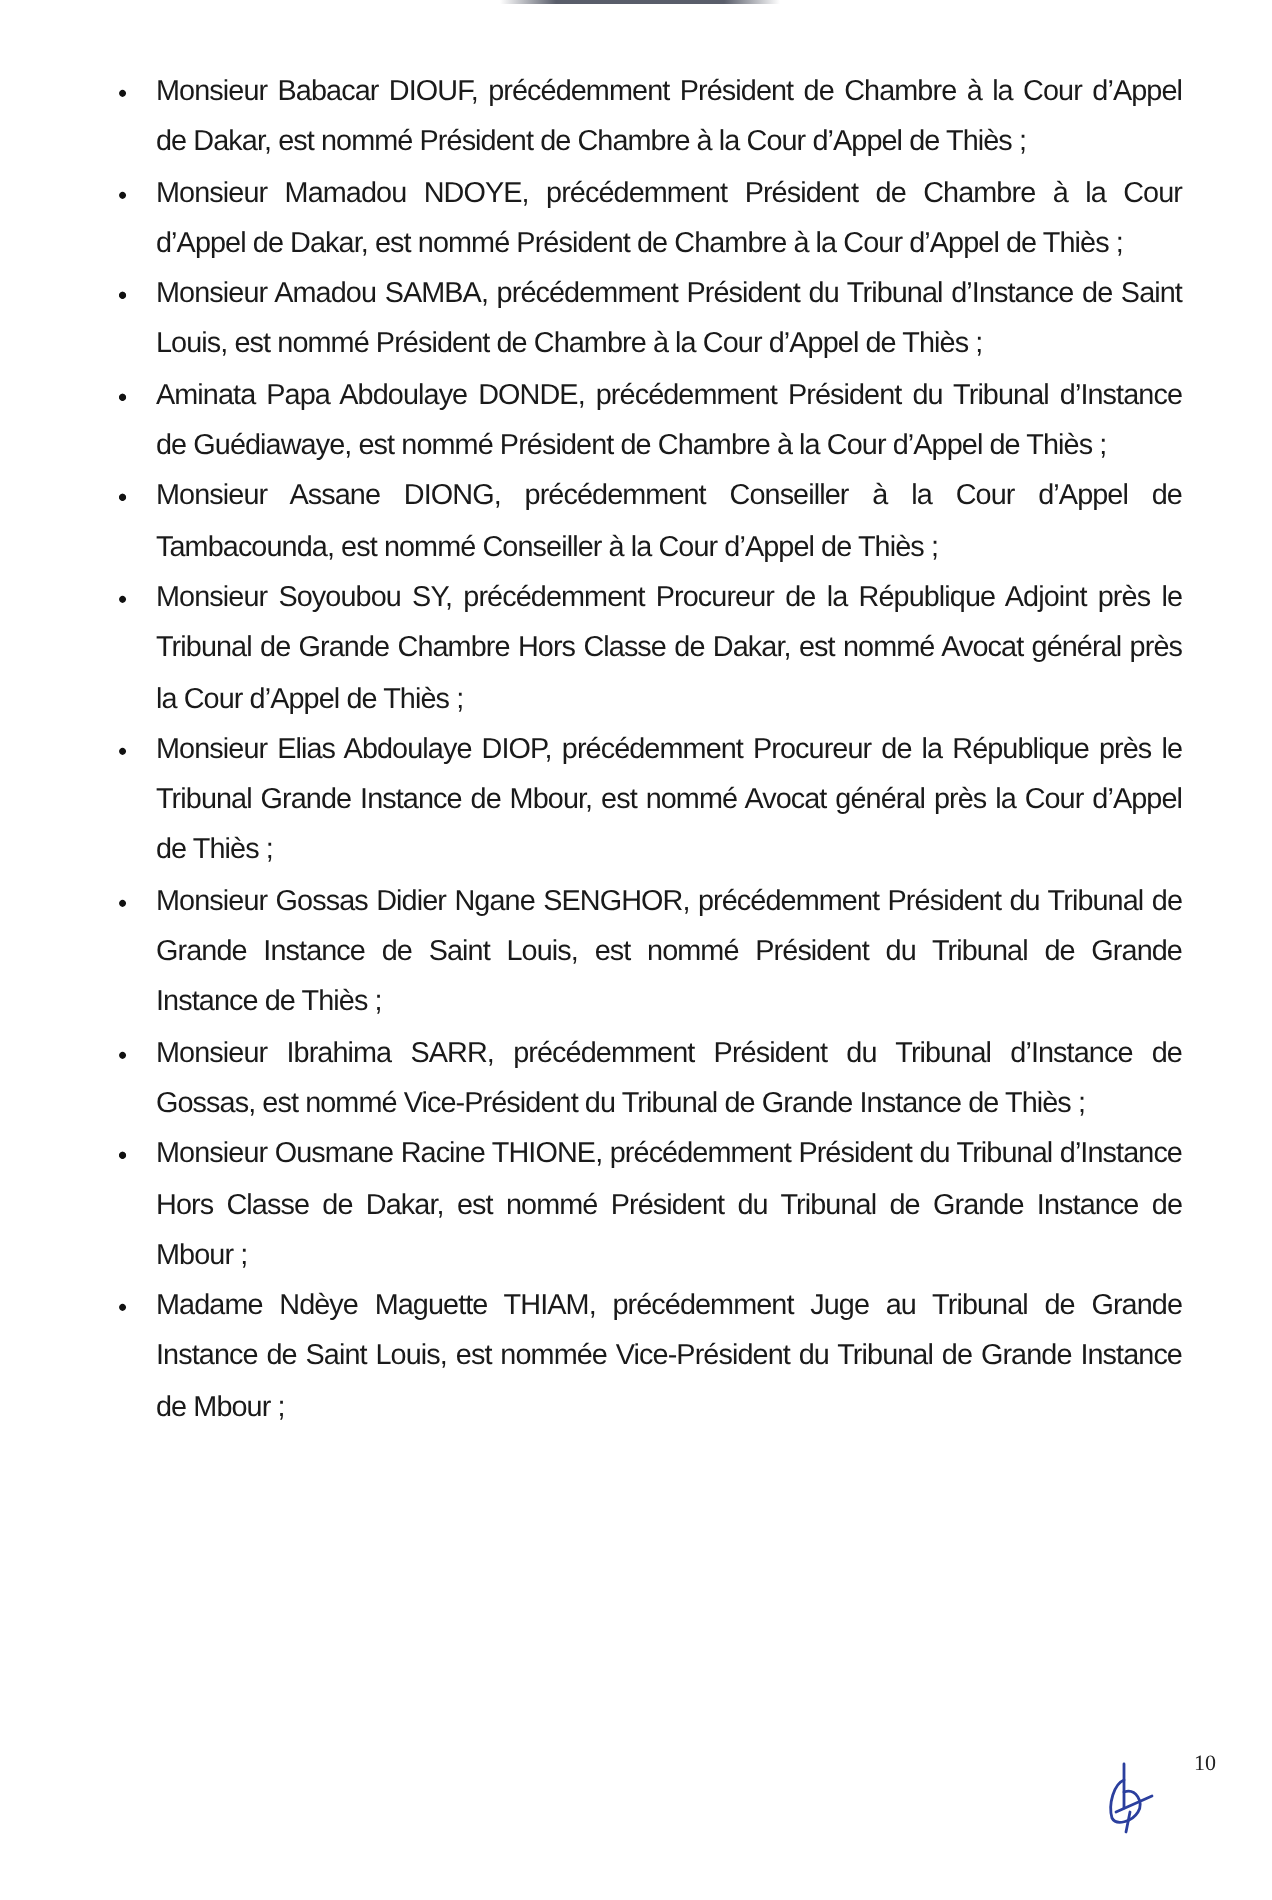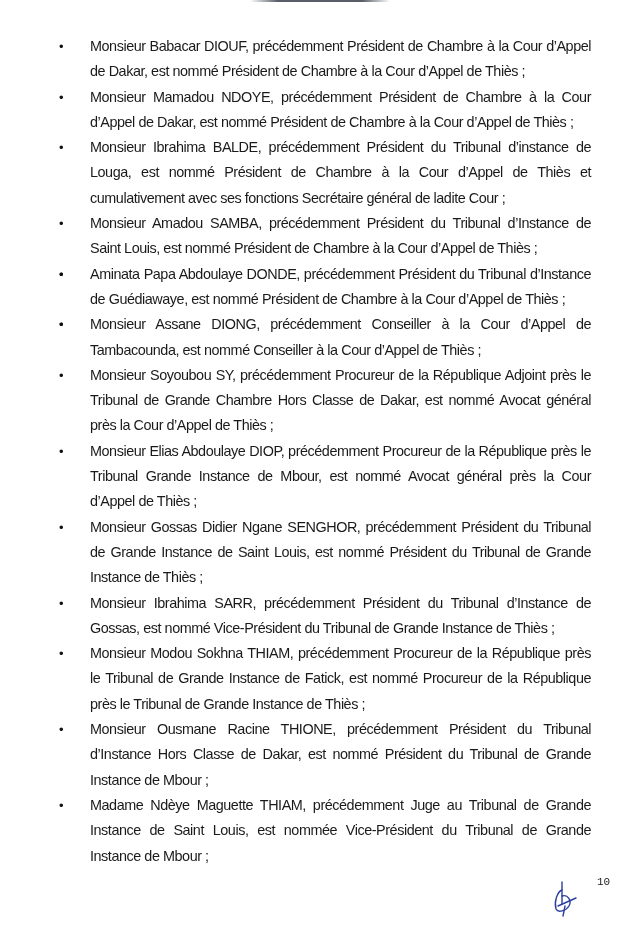--- a/index.html
+++ b/index.html
@@ -45,27 +45,26 @@
     .item .bullet {
       position: absolute;
       left: 59px;
       top: 0;
       font-size: 13px;
       line-height: 25.3px;
       color: #111;
     }
     .item .text {
       display: block;
-      margin-left: 12px;
     }
     .page-number {
       position: absolute;
       left: 597px;
       top: 876px;
-      font-family: Liberation Mono, monospace;
+      font-family: Liberation Serif, serif;
       font-size: 11px;
       color: #222;
     }
     .signature {
       position: absolute;
       left: 550px;
       top: 880px;
       width: 40px;
       height: 42px;
     }
@@ -79,21 +78,20 @@
   <li class="item">
       <span class="bullet">•</span>
       <span class="text">Monsieur Babacar DIOUF, précédemment Président de Chambre à la Cour d’Appel de Dakar, est nommé Président de Chambre à la Cour d’Appel de Thiès ;</span>
     </li>
   <li class="item">
       <span class="bullet">•</span>
       <span class="text">Monsieur Mamadou NDOYE, précédemment Président de Chambre à la Cour d’Appel de Dakar, est nommé Président de Chambre à la Cour d’Appel de Thiès ;</span>
     </li>
   <li class="item">
       <span class="bullet">•</span>
-      <span class="text">Monsieur Ibrahima BALDE, précédemment Président du Tribunal d’instance de Louga, est nommé Président de Chambre à la Cour d’Appel de Thiès et cumulativement avec ses fonctions Secrétaire général de ladite Cour ;</span>
     </li>
   <li class="item">
       <span class="bullet">•</span>
       <span class="text">Monsieur Amadou SAMBA, précédemment Président du Tribunal d’Instance de Saint Louis, est nommé Président de Chambre à la Cour d’Appel de Thiès ;</span>
     </li>
   <li class="item">
       <span class="bullet">•</span>
     </li>
   <li class="item">
       <span class="bullet">•</span>
@@ -117,21 +115,20 @@
   <li class="item">
       <span class="bullet">•</span>
       <span class="text">Monsieur Gossas Didier Ngane SENGHOR, précédemment Président du Tribunal de Grande Instance de Saint Louis, est nommé Président du Tribunal de Grande Instance de Thiès ;</span>
     </li>
   <li class="item">
       <span class="bullet">•</span>
       <span class="text">Monsieur Ibrahima SARR, précédemment Président du Tribunal d’Instance de Gossas, est nommé Vice-Président du Tribunal de Grande Instance de Thiès ;</span>
     </li>
   <li class="item">
       <span class="bullet">•</span>
-      <span class="text">Monsieur Modou Sokhna THIAM, précédemment Procureur de la République près le Tribunal de Grande Instance de Fatick, est nommé Procureur de la République près le Tribunal de Grande Instance de Thiès ;</span>
     </li>
   <li class="item">
       <span class="bullet">•</span>
       <span class="text">Monsieur Ousmane Racine THIONE, précédemment Président du Tribunal d’Instance Hors Classe de Dakar, est nommé Président du Tribunal de Grande Instance de Mbour ;</span>
     </li>
   <li class="item">
       <span class="bullet">•</span>
       <span class="text">Madame Ndèye Maguette THIAM, précédemment Juge au Tribunal de Grande Instance de Saint Louis, est nommée Vice-Président du Tribunal de Grande Instance de Mbour ;</span>
     </li>
 </ul>

